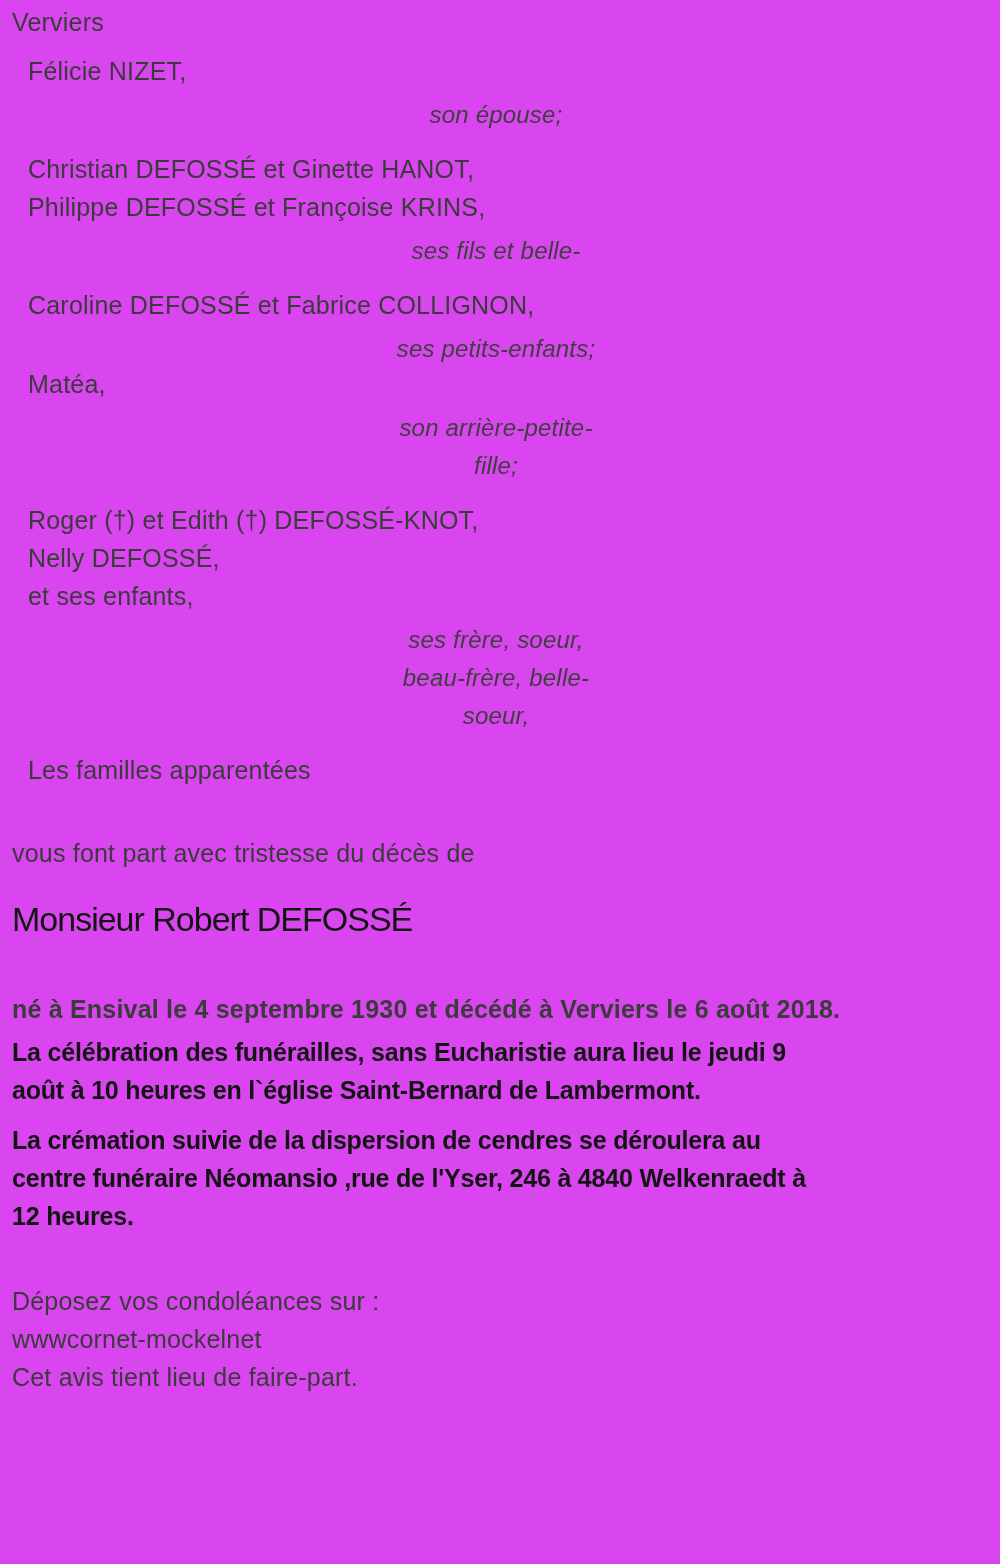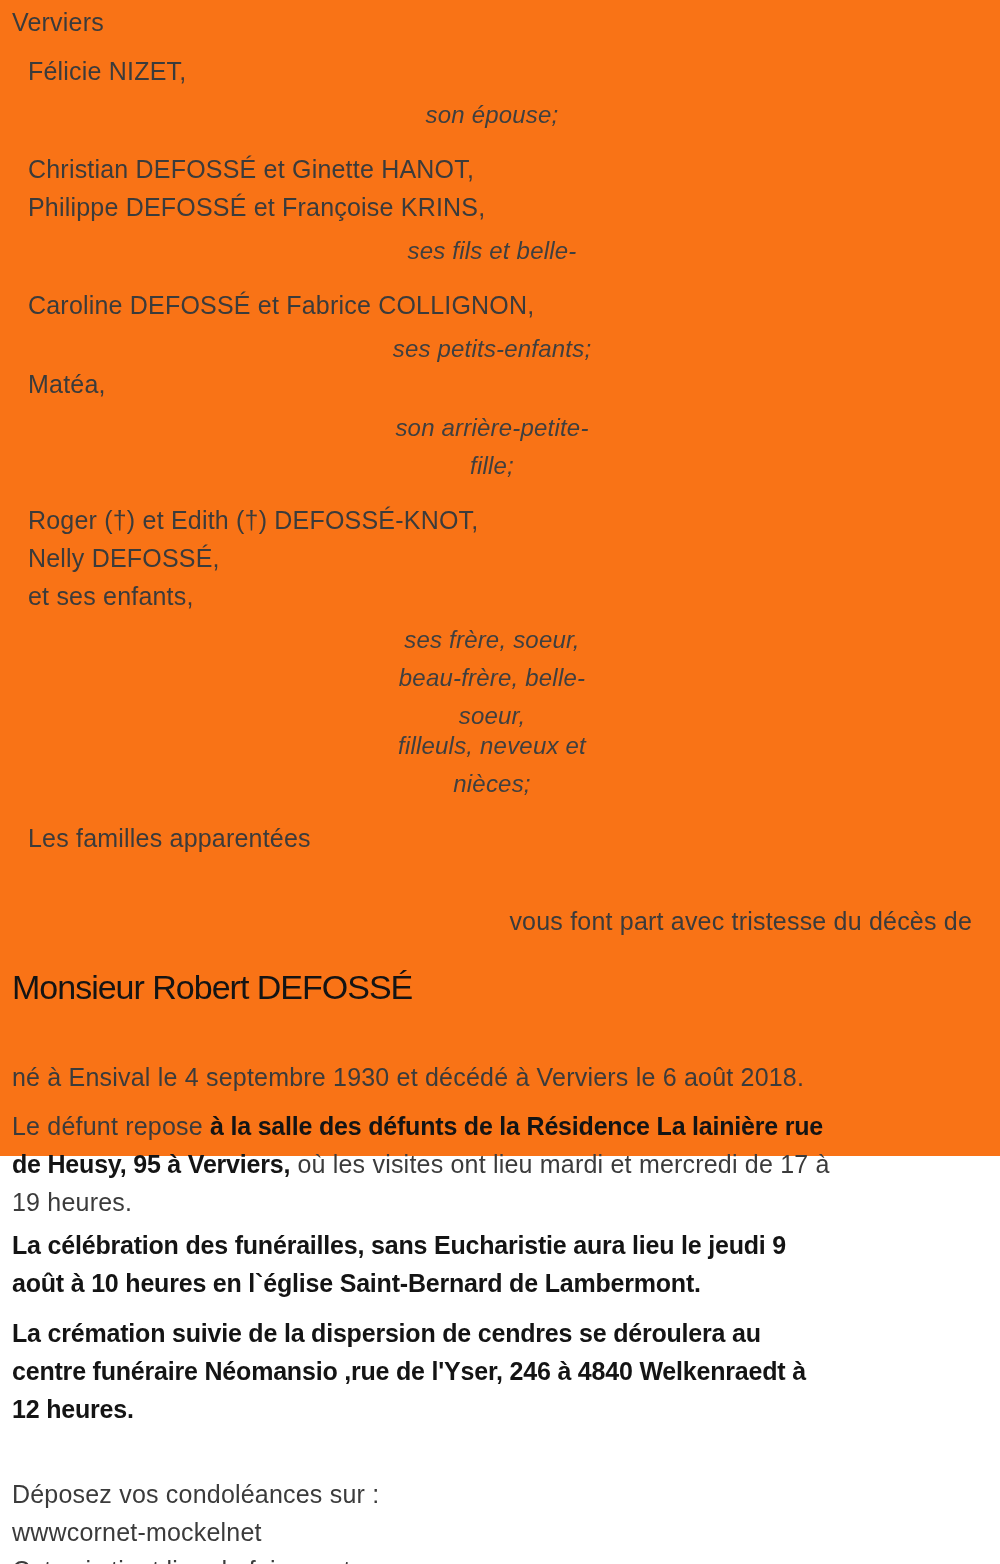--- a/index.html
+++ b/index.html
@@ -9,23 +9,23 @@
     background: #ffffff;
   }
   body {
     width: 1000px;
     height: 1564px;
     overflow: hidden;
   }
   .page {
     box-sizing: border-box;
     width: 1000px;
-    height: 1156px;
-    padding: 3px 28px 0 12px;
-    background: #f97316;
+    height: 1564px;
+    padding: 3px 20px 0 12px;
+    background: #d946ef;
     font-family: "Liberation Sans", "DejaVu Sans", sans-serif;
     font-size: 25px;
     line-height: 38px;
     letter-spacing: 0.2px;
     color: #3b3b3b;
   }
   .line {
     white-space: nowrap;
   }
   
@@ -35,30 +35,30 @@
     text-align: center;
     font-style: italic;
     font-size: 24px;
     line-height: 38px;
     color: #3f3f3f;
   }
   .names { margin: 16px; }
   .mt-spouse   { margin-top: 11px; }
   .mt-matea    { margin-top: -5px; }
   .relation-b  { margin-top: -10px; margin-bottom: 2px; }
-  .intro       { margin-top: 45px; text-align: right; }
+  .intro       { margin-top: 45px; }
   .deceased-heading {
     margin: 20px 0 0 0;
     font-size: 34px;
     line-height: 54px;
     font-weight: normal;
     letter-spacing: -1px;
     color: #141414;
   }
-  .dates   { margin-top: 44px; }
+  .dates   { margin-top: 44px; font-weight: bold; }
   .repose  { margin-top: 11px; }
   .strong, .b {
     font-weight: bold;
     color: #141414;
     letter-spacing: -0.2px;
   }
   .ceremony  { margin-top: 5px; }
   .cremation { margin-top: 12px; }
   .footer    { margin-top: 47px; }
 </style>
@@ -102,40 +102,31 @@
   <div class="names">
     <div class="line">Roger (†) et Edith (†) DEFOSSÉ-KNOT,</div>
     <div class="line">Nelly DEFOSSÉ,</div>
     <div class="line">et ses enfants,</div>
   </div>
   <div class="relation">
     <div class="line">ses frère, soeur,</div>
     <div class="line">beau-frère, belle-</div>
     <div class="line">soeur,</div>
   </div>
-  <div class="relation relation-b">
-    <div class="line">filleuls, neveux et</div>
-    <div class="line">nièces;</div>
-  </div>
 
   <div class="names">
     <div class="line">Les familles apparentées</div>
   </div>
 
   <div class="line intro">vous font part avec tristesse du décès de</div>
 
   <h1 class="line deceased-heading">Monsieur Robert DEFOSSÉ</h1>
 
   <div class="line dates">né à Ensival le 4 septembre 1930 et décédé à Verviers le 6 août 2018.</div>
 
-  <div class="repose">
-    <div class="line"><span>Le défunt repose </span><span class="b">à la salle des défunts de la Résidence La lainière rue</span></div>
-    <div class="line"><span class="b">de Heusy, 95 à Verviers,</span><span> où les visites ont lieu mardi et mercredi de 17 à</span></div>
-    <div class="line">19 heures.</div>
-  </div>
 
   <div class="ceremony strong">
     <div class="line">La célébration des funérailles, sans Eucharistie aura lieu le jeudi 9</div>
     <div class="line">août à 10 heures en l`église Saint-Bernard de Lambermont.</div>
   </div>
 
   <div class="cremation strong">
     <div class="line">La crémation suivie de la dispersion de cendres se déroulera au</div>
     <div class="line">centre funéraire Néomansio ,rue de l'Yser, 246 à 4840 Welkenraedt à</div>
     <div class="line">12 heures.</div>

